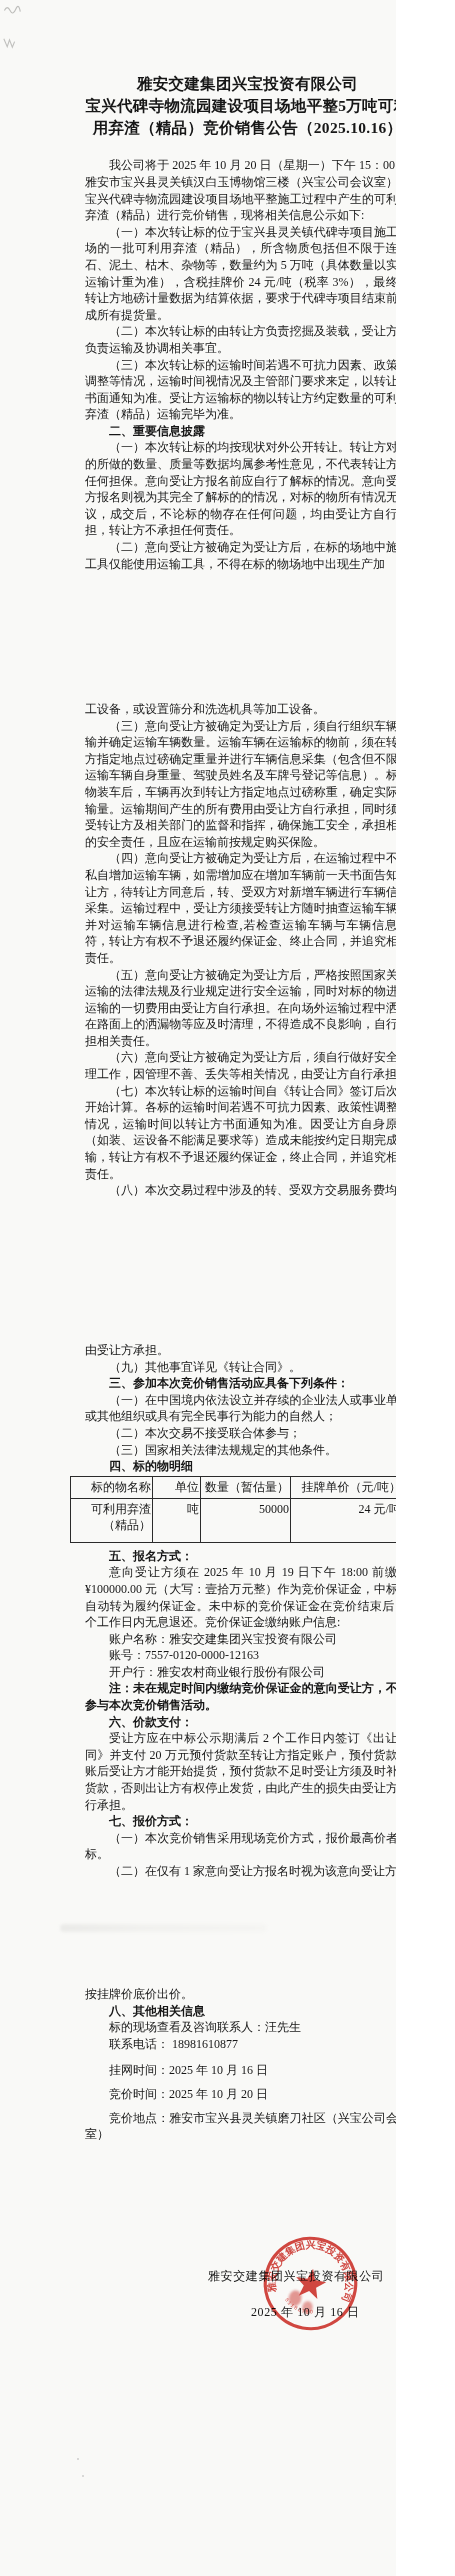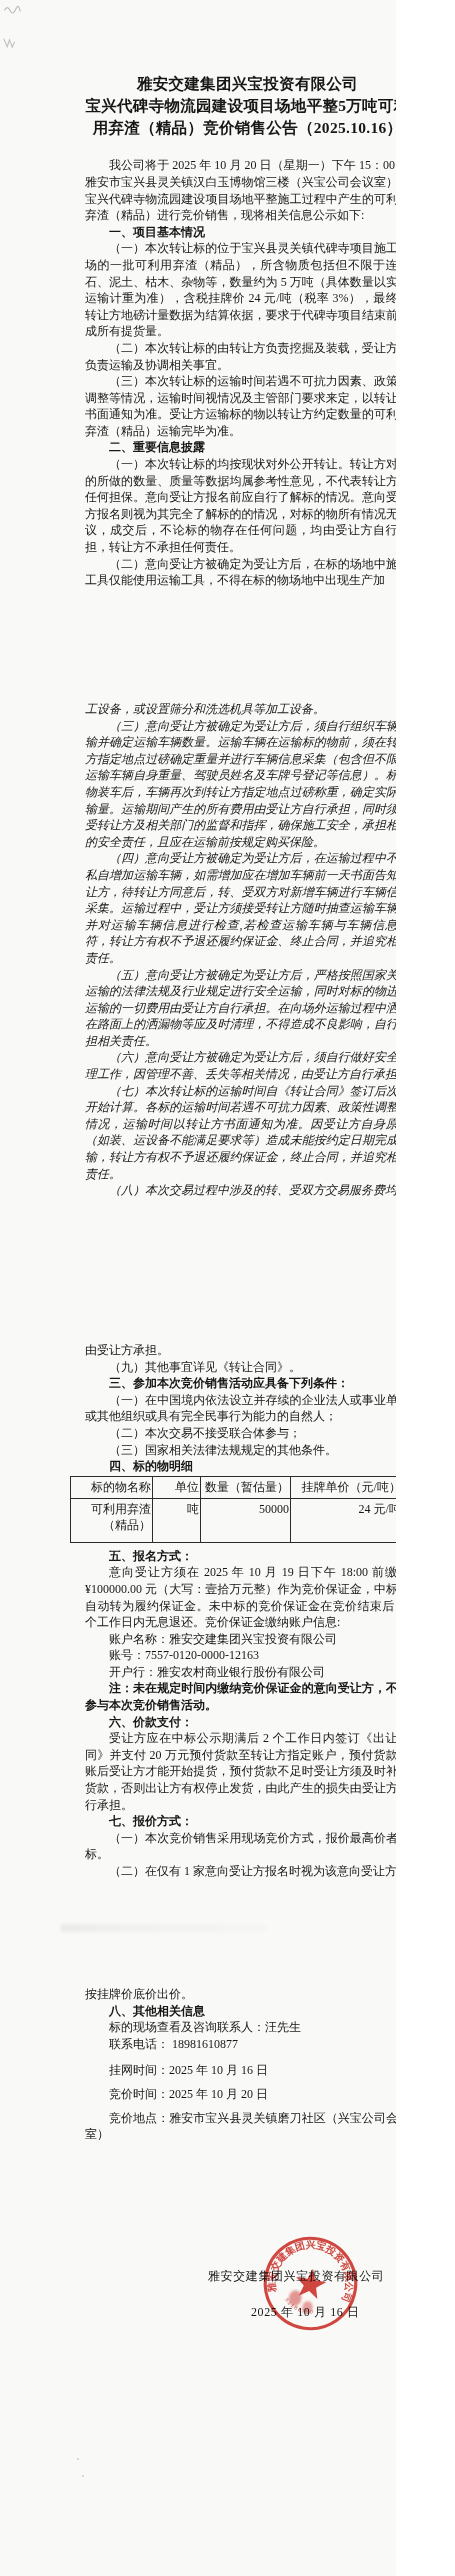--- a/index.html
+++ b/index.html
@@ -7,21 +7,21 @@
     position:relative;
     width:396px;
     height:2576px;
     background:#f9f9f7;
     font-family:"Liberation Serif", serif;
     color:#171717;
     overflow:hidden;
   }
   .page{position:absolute;left:85px;width:325px;}
   #page1{top:73px;}
-  #page2{top:701px;font-style:italic;}
+  #page2{top:701px;}
   #page3{top:1342px;}
   #page4{top:1986px;}
 
   .title{
     text-align:center;
     font-weight:700;
     font-size:15.5px;
     line-height:22px;
     letter-spacing:0.3px;
     margin:0 0 18.4px 0;
@@ -103,21 +103,20 @@
     <path d="M5 64 l6 14 l4 -12 l5 13 l4 -10" fill="none" stroke="#939390" stroke-width="2"></path>
   </svg>
 
   <div class="page" id="page1">
     <div class="title">
       <div>雅安交建集团兴宝投资有限公司</div>
       <div>宝兴代碑寺物流园建设项目场地平整5万吨可利</div>
       <div>用弃渣（精品）竞价销售公告（2025.10.16）</div>
     </div>
     <p class="body-p indent">我公司将于 2025 年 10 月 20 日（星期一）下午 15：00 在雅安市宝兴县灵关镇汉白玉博物馆三楼（兴宝公司会议室）对宝兴代碑寺物流园建设项目场地平整施工过程中产生的可利用弃渣（精品）进行竞价销售，现将相关信息公示如下:</p>
-    <p class="heading">一、项目基本情况</p>
     <p class="body-p indent">（一）本次转让标的位于宝兴县灵关镇代碑寺项目施工现场的一批可利用弃渣（精品），所含物质包括但不限于连槽石、泥土、枯木、杂物等，数量约为 5 万吨（具体数量以实际运输计重为准），含税挂牌价 24 元/吨（税率 3%），最终以转让方地磅计量数据为结算依据，要求于代碑寺项目结束前完成所有提货量。</p>
     <p class="body-p indent">（二）本次转让标的由转让方负责挖掘及装载，受让方仅负责运输及协调相关事宜。</p>
     <p class="body-p indent">（三）本次转让标的运输时间若遇不可抗力因素、政策性调整等情况，运输时间视情况及主管部门要求来定，以转让方书面通知为准。受让方运输标的物以转让方约定数量的可利用弃渣（精品）运输完毕为准。</p>
     <p class="heading">二、重要信息披露</p>
     <p class="body-p indent">（一）本次转让标的均按现状对外公开转让。转让方对标的所做的数量、质量等数据均属参考性意见，不代表转让方的任何担保。意向受让方报名前应自行了解标的情况。意向受让方报名则视为其完全了解标的的情况，对标的物所有情况无异议，成交后，不论标的物存在任何问题，均由受让方自行承担，转让方不承担任何责任。</p>
     <p class="body-p indent">（二）意向受让方被确定为受让方后，在标的场地中施工工具仅能使用运输工具，不得在标的物场地中出现生产加</p>
   </div>
 
   <div class="page" id="page2">
     <p class="body-p">工设备，或设置筛分和洗选机具等加工设备。</p>

